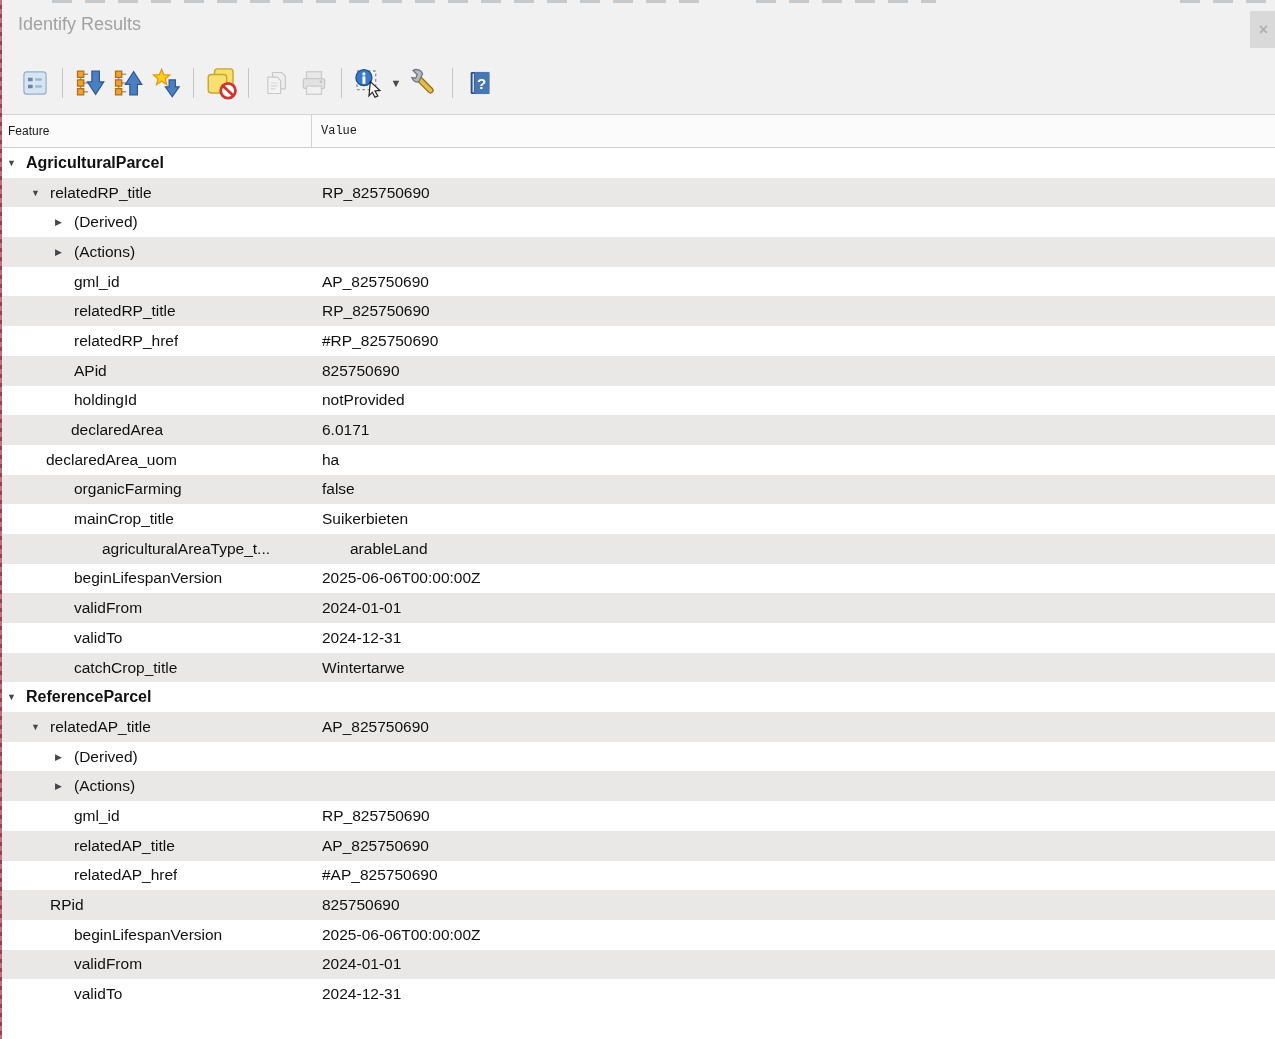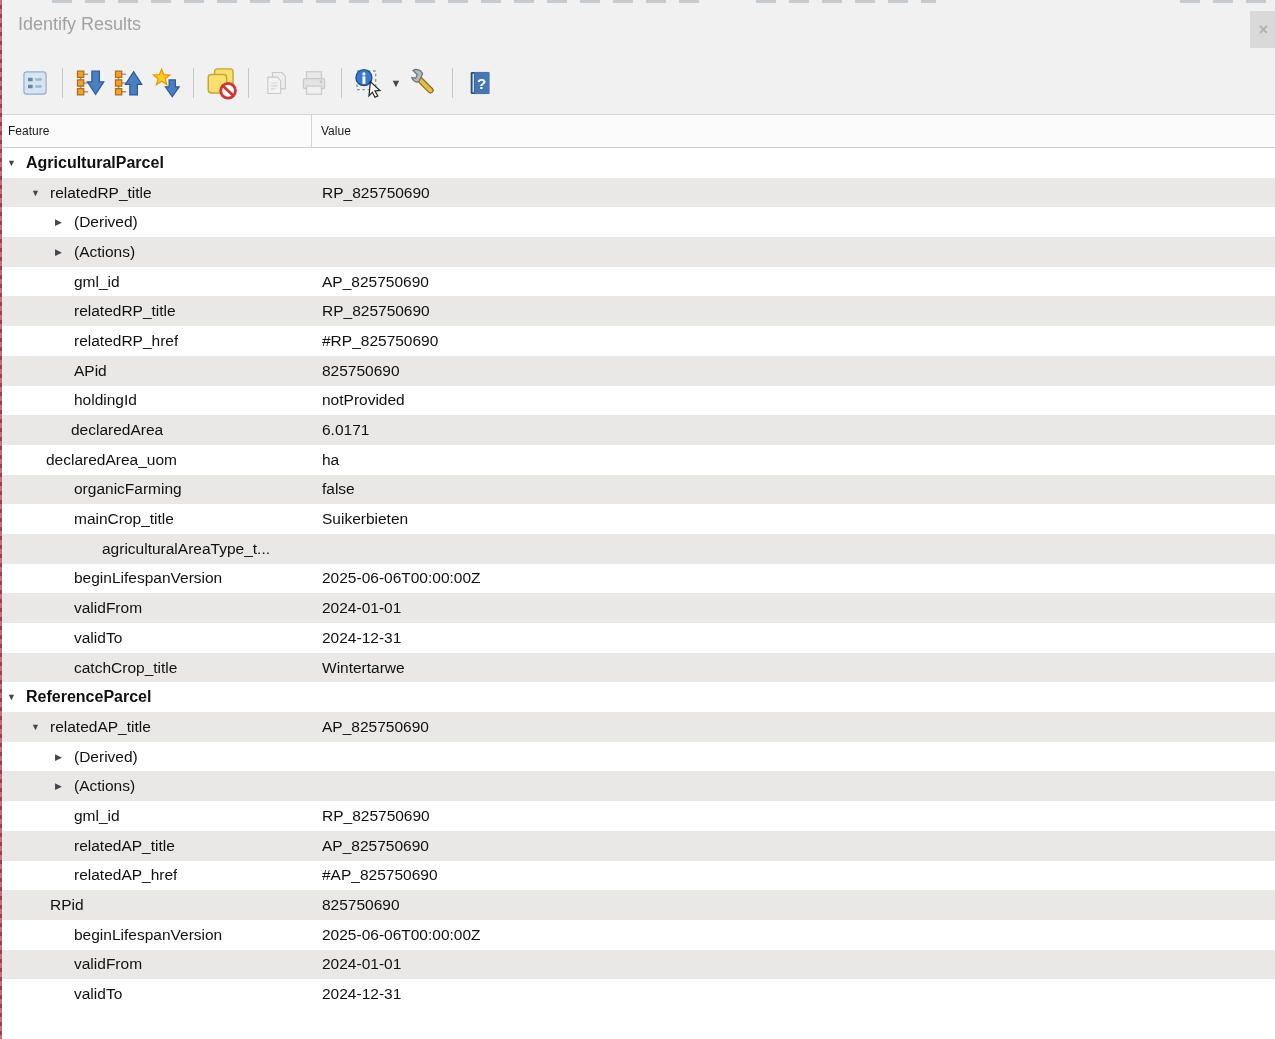--- a/index.html
+++ b/index.html
@@ -32,21 +32,21 @@
   .tb-sep{width:1px;height:30px;background:#c6c6c6;margin:0 8px;}
   .tb-caret{width:16px;height:38px;display:flex;align-items:center;justify-content:center;
     color:#4a4a4a;font-size:11px;border:0;background:transparent;padding:0;margin-right:2px;}
   
   .table{position:absolute;left:0;top:114px;right:0;bottom:0;background:#ffffff;}
   .header-row{position:absolute;left:0;top:0;right:0;height:34px;background:#fbfbfb;
     border-top:1px solid #d4d4d4;border-bottom:1px solid #cfcfcf;box-sizing:border-box;
     display:flex;font-size:12px;color:#1a1a1a;}
   .h-feature{width:312px;box-sizing:border-box;padding-left:8px;display:flex;align-items:center;
     border-right:1px solid #d2d2d2;}
-  .h-value{flex:1;box-sizing:border-box;padding-left:9px;display:flex;align-items:center;}
+  .h-value{flex:1;box-sizing:border-box;padding-left:9px;display:flex;align-items:center;font-family:Liberation Mono, monospace;}
   .tree{position:absolute;left:0;top:34px;right:0;bottom:0;overflow:hidden;}
   .row{display:flex;height:29.7px;align-items:center;background:#ffffff;font-size:15.5px;color:#111;}
   .row.alt{background:#e9e8e6;}
   .f-cell{width:312px;box-sizing:border-box;display:flex;align-items:center;overflow:hidden;
     white-space:nowrap;flex-shrink:0;}
   .arrow{width:21px;flex-shrink:0;display:inline-flex;align-items:center;justify-content:flex-start;
     font-size:9px;color:#44464a;padding-left:2px;box-sizing:border-box;}
   .f-text{white-space:nowrap;overflow:hidden;text-overflow:ellipsis;}
   .row.group .f-text{font-weight:bold;font-size:16px;}
   .v-cell{flex:1;box-sizing:border-box;padding-left:10px;white-space:nowrap;overflow:hidden;}
@@ -282,20 +282,21 @@
       <span class="arrow"></span>
       <span class="f-text">mainCrop_title</span>
     </div>
     <div class="v-cell">Suikerbieten</div>
   </div>
         <div class="row alt">
     <div class="f-cell" style="padding-left: 53px; margin-left: 28px;">
       <span class="arrow"></span>
       <span class="f-text">agriculturalAreaType_t...</span>
     </div>
+    <div class="v-cell">arableLand</div>
   </div>
         <div class="row">
     <div class="f-cell" style="padding-left: 53px;">
       <span class="arrow"></span>
       <span class="f-text">beginLifespanVersion</span>
     </div>
     <div class="v-cell">2025-06-06T00:00:00Z</div>
   </div>
         <div class="row alt">
     <div class="f-cell" style="padding-left: 53px;">

